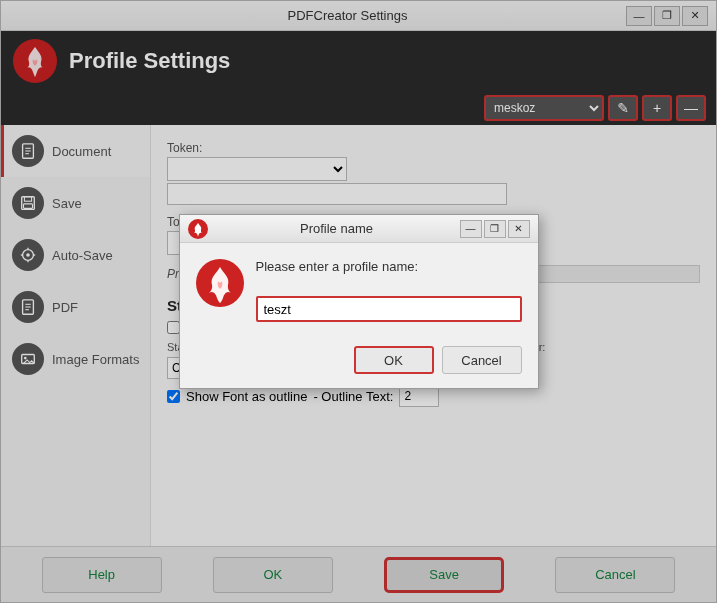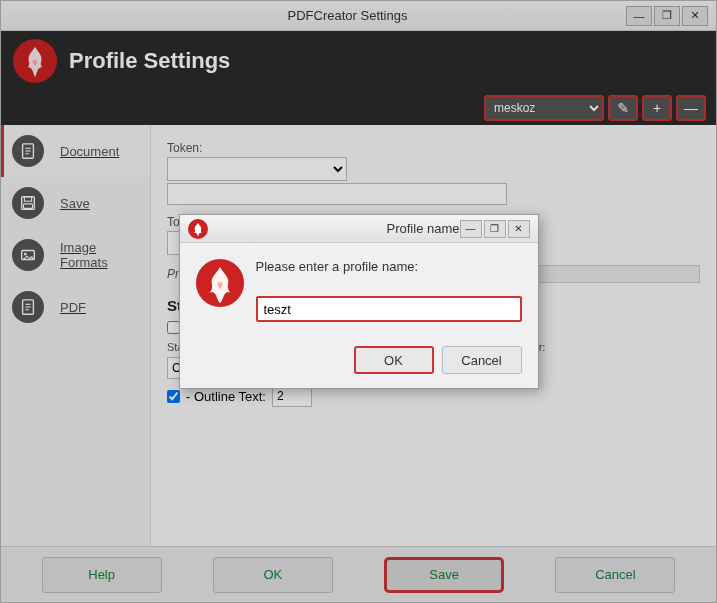--- a/index.html
+++ b/index.html
@@ -114,23 +114,22 @@
       border-right: 1px solid #ddd;
       display: flex;
       flex-direction: column;
     }
     .sidebar-item {
       display: flex;
       align-items: center;
       padding: 10px 8px;
       cursor: pointer;
       border-left: 3px solid transparent;
-      gap: 16px;
-      color: #333;
-      text-decoration: underline;
+      gap: 8px;
+      color: #333;
     }
     .sidebar-item.active {
       border-left: 3px solid #cc3333;
       background: #f5f5f5;
     }
     .sidebar-icon {
       width: 32px;
       height: 32px;
       border-radius: 50%;
       background: #555;
@@ -293,21 +292,21 @@
       background: linear-gradient(to bottom, #f5f5f5, #e0e0e0);
       height: 28px;
       display: flex;
       align-items: center;
       justify-content: space-between;
       padding: 0 8px;
       border-bottom: 1px solid #ccc;
     }
     .dialog-title {
       flex: 1;
-      text-align: right;
+      text-align: center;
       font-size: 13px;
       color: #333;
     }
     .dialog-title-controls {
       display: flex;
       gap: 2px;
     }
     .dialog-title-btn {
       width: 22px;
       height: 18px;
@@ -441,37 +440,50 @@
               <rect x="3" y="3" width="14" height="14" rx="1" fill="none" stroke="white" stroke-width="1.5"></rect>
               <rect x="6" y="3" width="8" height="5" fill="none" stroke="white" stroke-width="1.2"></rect>
               <rect x="5" y="11" width="10" height="5" rx="1" fill="none" stroke="white" stroke-width="1.2"></rect>
             </svg>
         </div>
         <span class="sidebar-label">Save</span>
       </div>
       <div class="sidebar-item">
         <div class="sidebar-icon">
           <svg viewBox="0 0 20 20" width="18" height="18">
-              <rect x="3" y="5" width="14" height="10" rx="1" fill="none" stroke="white" stroke-width="1.5"></rect>
-              <circle cx="7" cy="9" r="1.5" fill="white"></circle>
-              <path d="M5 15 L9 11 L12 14 L14 12 L17 15" fill="none" stroke="white" stroke-width="1.2"></path>
+              <circle cx="10" cy="10" r="6" fill="none" stroke="white" stroke-width="1.5"></circle>
+              <circle cx="10" cy="10" r="2" fill="white"></circle>
+              <line x1="10" y1="4" x2="10" y2="2" stroke="white" stroke-width="1.5"></line>
+              <line x1="10" y1="18" x2="10" y2="16" stroke="white" stroke-width="1.5"></line>
+              <line x1="4" y1="10" x2="2" y2="10" stroke="white" stroke-width="1.5"></line>
+              <line x1="18" y1="10" x2="16" y2="10" stroke="white" stroke-width="1.5"></line>
             </svg>
         </div>
-        <span class="sidebar-label">Image Formats</span>
+        <span class="sidebar-label">Auto-Save</span>
       </div>
       <div class="sidebar-item">
         <div class="sidebar-icon">
           <svg viewBox="0 0 20 20" width="18" height="18">
               <rect x="4" y="2" width="12" height="16" rx="1" fill="none" stroke="white" stroke-width="1.5"></rect>
               <line x1="7" y1="7" x2="13" y2="7" stroke="white" stroke-width="1.2"></line>
               <line x1="7" y1="10" x2="13" y2="10" stroke="white" stroke-width="1.2"></line>
               <line x1="7" y1="13" x2="11" y2="13" stroke="white" stroke-width="1.2"></line>
             </svg>
         </div>
         <span class="sidebar-label">PDF</span>
+      </div>
+      <div class="sidebar-item">
+        <div class="sidebar-icon">
+          <svg viewBox="0 0 20 20" width="18" height="18">
+              <rect x="3" y="5" width="14" height="10" rx="1" fill="none" stroke="white" stroke-width="1.5"></rect>
+              <circle cx="7" cy="9" r="1.5" fill="white"></circle>
+              <path d="M5 15 L9 11 L12 14 L14 12 L17 15" fill="none" stroke="white" stroke-width="1.2"></path>
+            </svg>
+        </div>
+        <span class="sidebar-label">Image Formats</span>
       </div>
     </div>
 
     <div class="main-panel">
 
       <div class="token-section">
         <span class="token-label">Token:</span>
         <select class="token-select"></select>
         <input class="token-input" type="text" style="">
       </div>
@@ -501,20 +513,21 @@
             <span class="field-label">Font:</span>
             <input class="field-input" type="text" style="width: 100px;" value="Arial 48pt">
           </div>
           <div class="stamp-field-group">
             <span class="field-label">Font Color:</span>
             <div class="color-swatch"></div>
           </div>
         </div>
         <div class="outline-row">
           <input type="checkbox" checked="" style="">
+          <label>Show Font as outline</label>
           <span> - Outline Text:</span>
           <input class="field-input" type="text" style="width: 40px;" value="2">
         </div>
       </div>
     </div>
   </div>
 
   <div class="bottom-bar">
     <button class="bottom-btn">Help</button>
     <button class="bottom-btn">OK</button>

